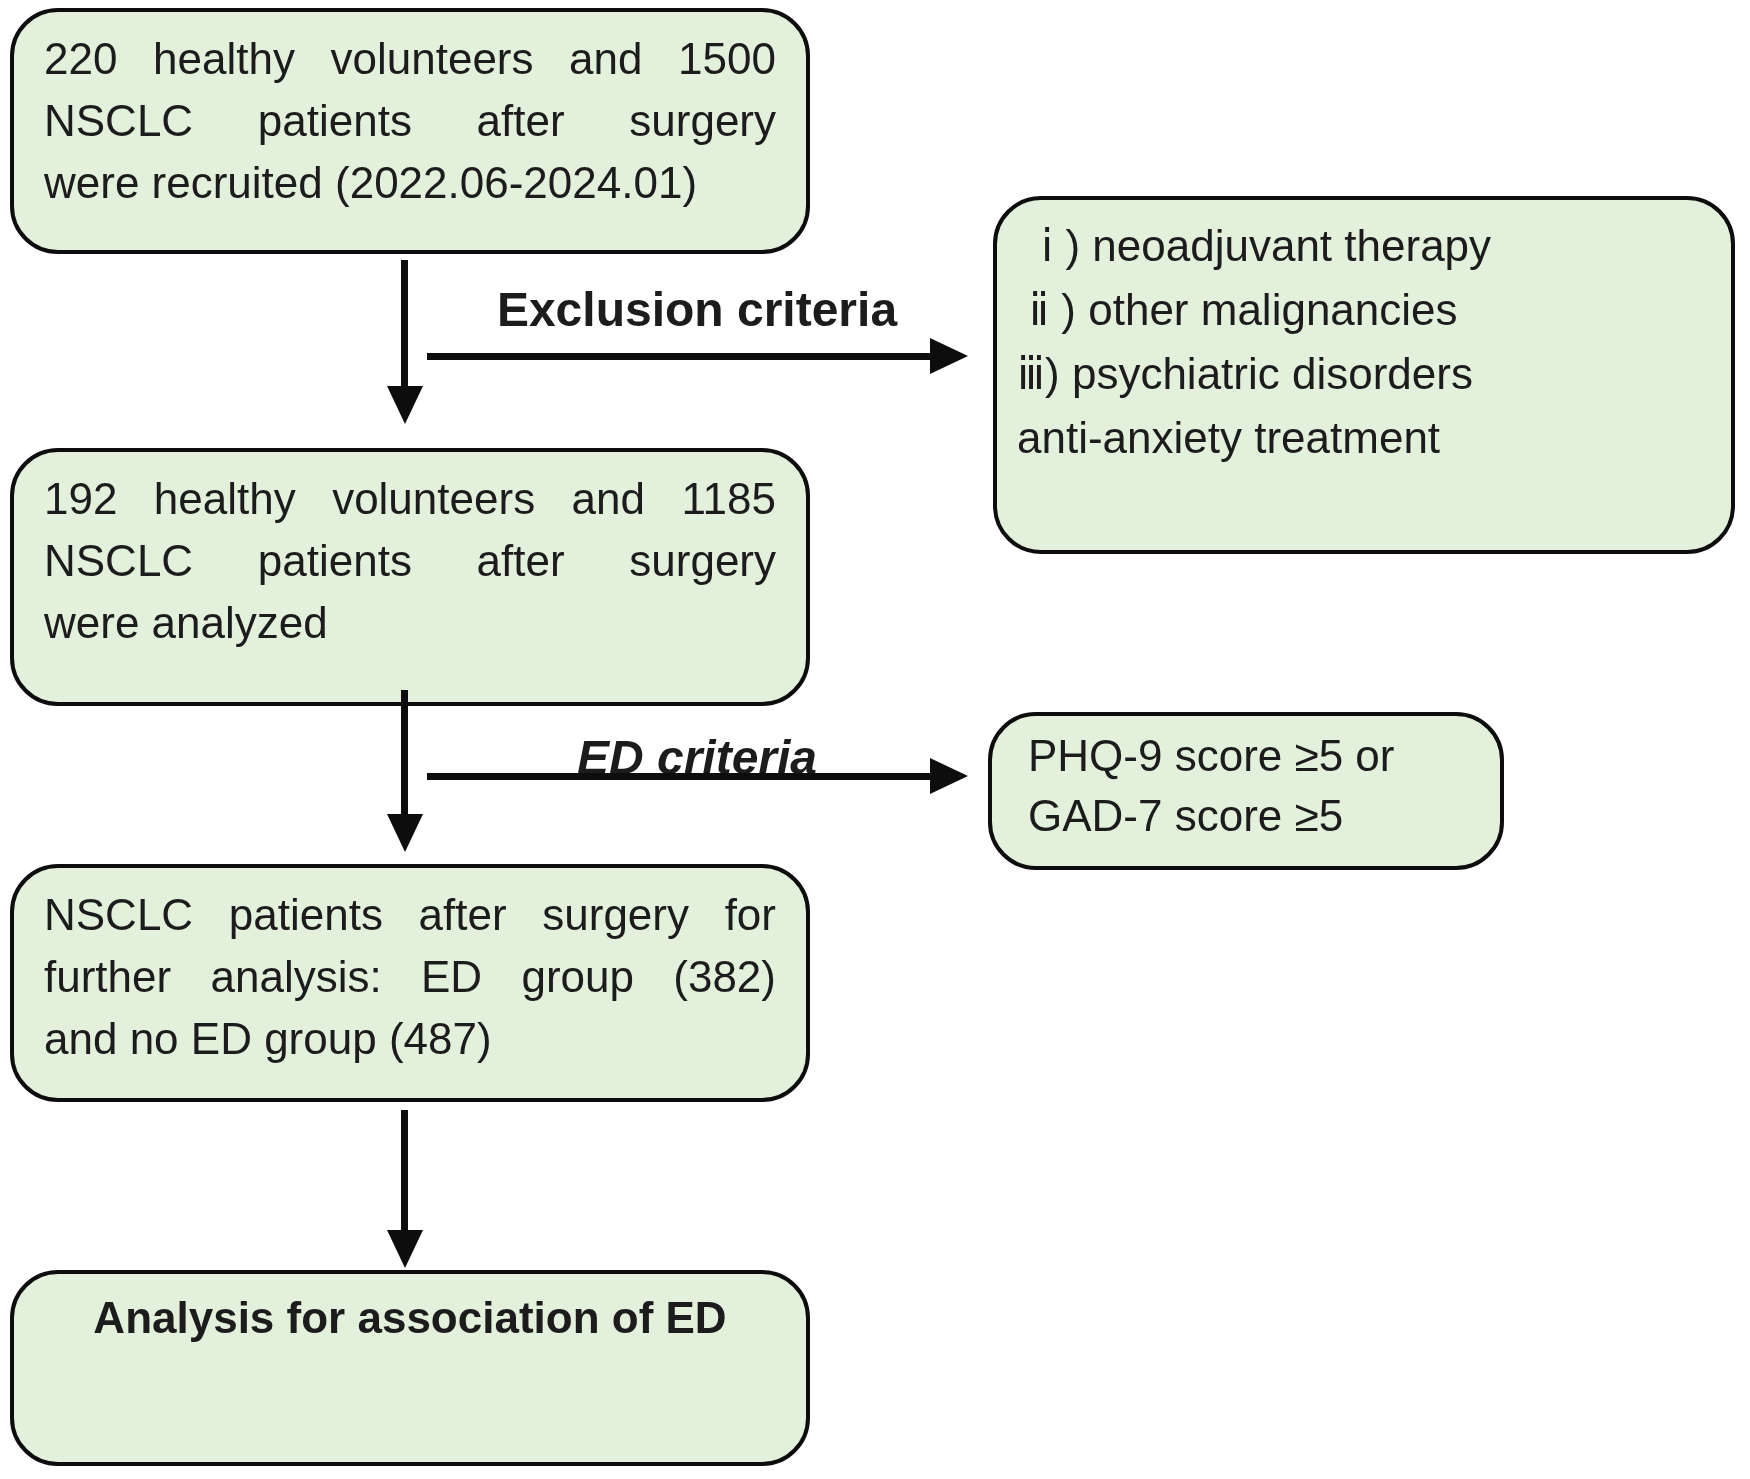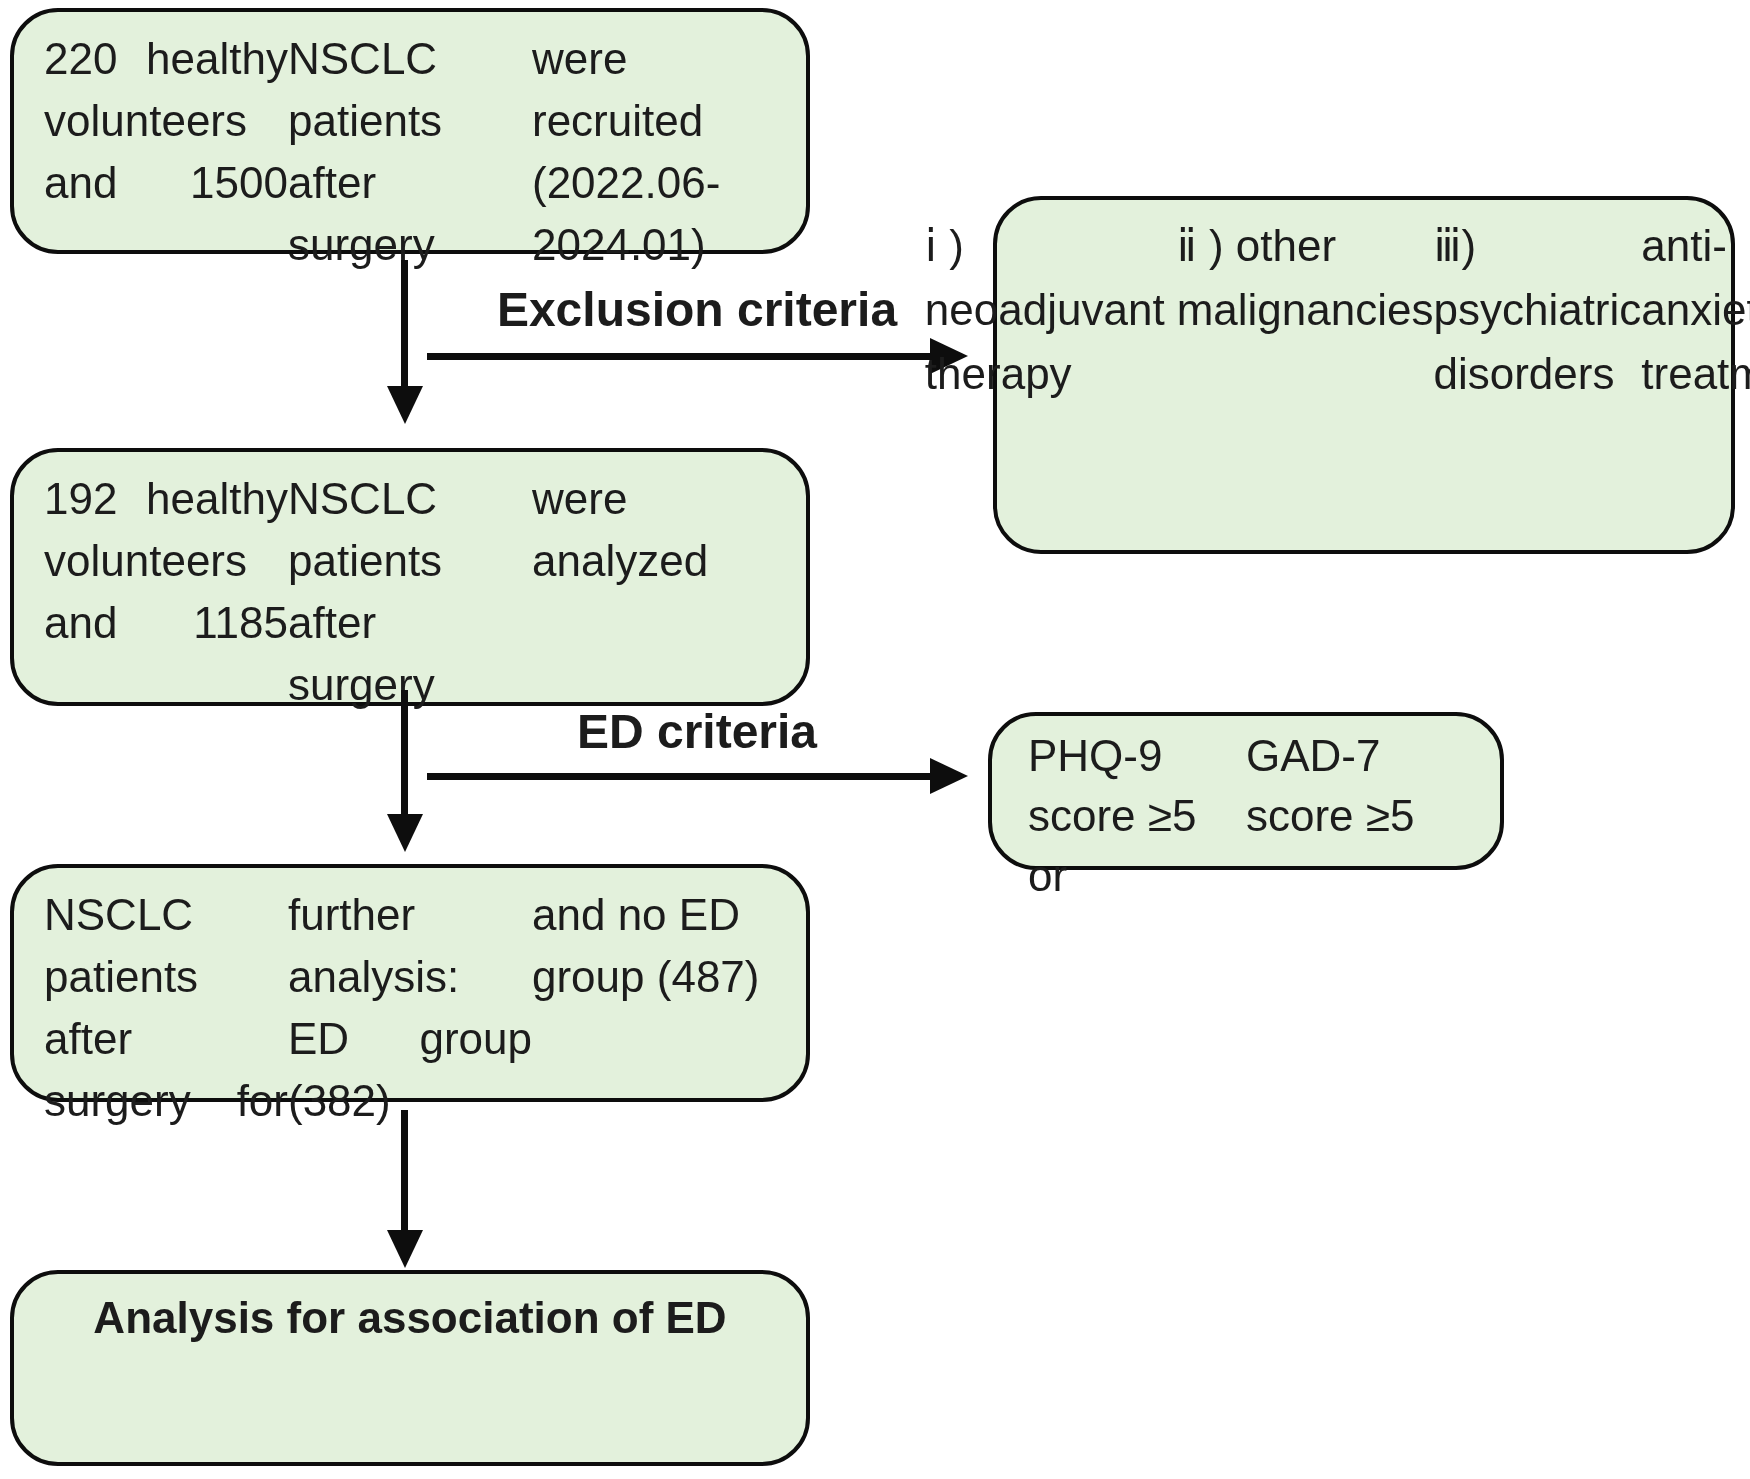--- a/index.html
+++ b/index.html
@@ -22,22 +22,21 @@
     background:var(--bg);
     overflow:hidden;
   }
   .flowbox{
     position:absolute;
     box-sizing:border-box;
     background:var(--box-fill);
     border:4px solid var(--box-border);
     border-radius:48px;
     display:flex;
-    flex-direction:row;
-    justify-content:center;
+    flex-direction:column;
     padding:16px 30px;
   }
   .line{
     font-size:44px;
     line-height:62px;
     color:var(--text);
     width:100%;
   }
   .line.jl{ text-align:justify; text-align-last:justify; }
   .line.left{ text-align:left; }
@@ -78,21 +77,21 @@
     left:427px;
     width:540px;
     text-align:center;
     font-weight:bold;
     font-size:48px;
     line-height:52px;
     color:var(--text);
     white-space:nowrap;
   }
   #label-exclusion{ top:284px; }
-  #label-ed{ top:706px; }
+  #label-ed{ top:732px;font-style:italic; }
 </style>
 </head>
 <body>
 
 <div class="canvas">
 
   <div class="flowbox" id="box-recruited">
     <div class="line jl">220 healthy volunteers and 1500</div>
     <div class="line jl">NSCLC patients after surgery</div>
     <div class="line left">were recruited (2022.06-2024.01)</div>

